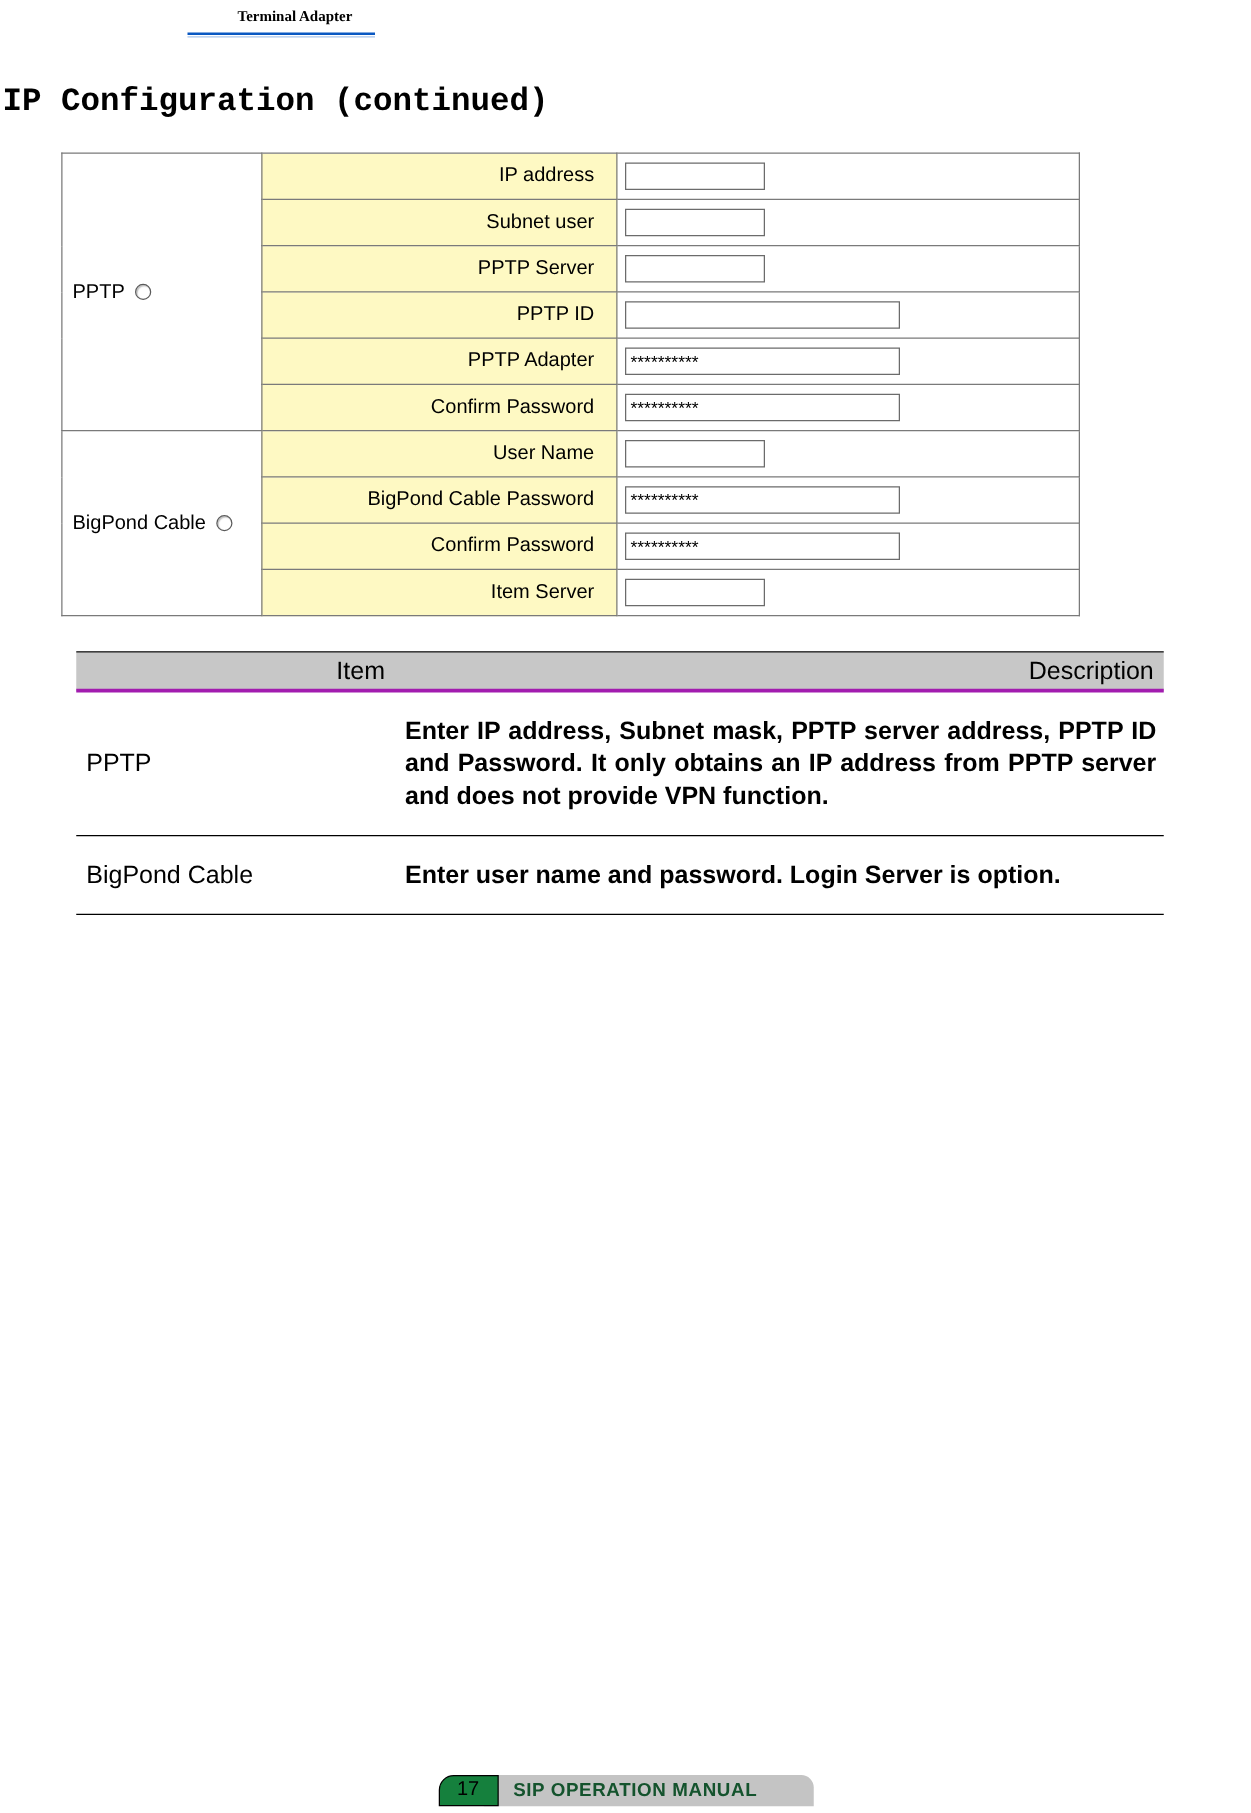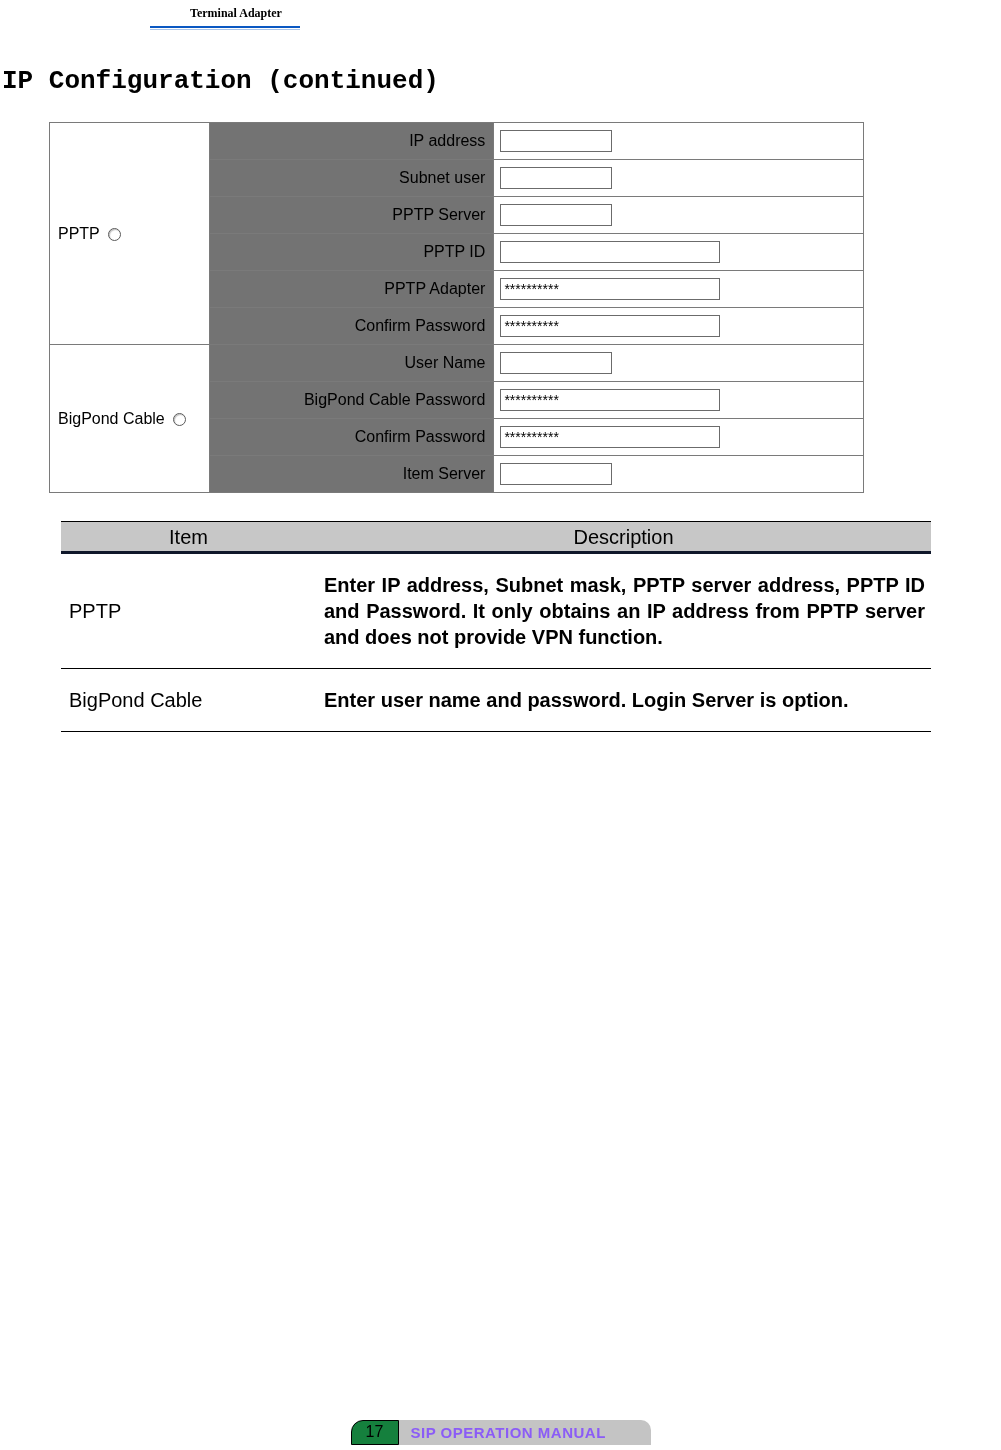--- a/index.html
+++ b/index.html
@@ -61,23 +61,23 @@
     width: 160px;
     text-align: left;
     padding: 0 4px 0 8px;
     background: #fff;
     font-size: 16px;
     white-space: nowrap;
   }
   .screenshot .label-cell {
     width: 285px;
     text-align: right;
-    padding-right: 8px;
+    padding-right: 18px;
     font-size: 16px;
-    background: #737373;
+    background: #fef9c3;
   }
   .screenshot .input-cell {
     width: 370px;
     text-align: left;
     padding-left: 6px;
     background: #fff;
   }
   .radio {
     display:inline-block; width:13px; height:13px;
     border: 1px solid #5a5a5a; border-radius:50%; background:#fff;
@@ -100,25 +100,25 @@
   .desc-wrap { margin: 0 0 0 61px; width: 870px; }
   .desc-table {
     width: 100%;
     border-collapse: collapse;
     font-family: Arial, Helvetica, sans-serif;
     font-size: 20px;
     color: #000;
   }
   .desc-table thead th {
     background: #c7c7c7;
-    text-align: center;
+    text-align: right;
     font-weight: normal;
     padding: 4px 8px 2px 8px;
     border-top: 1px solid #000;
-    border-bottom: 3px solid #0f172a;
+    border-bottom: 3px solid #a21caf;
     font-size: 20px;
   }
   .desc-table thead th:first-child { width: 255px; }
   .desc-table tbody td {
     padding: 18px 6px 18px 8px;
     border-bottom: 1px solid #000;
     vertical-align: middle;
     font-size: 20px;
     line-height: 1.3;
   }
@@ -147,21 +147,21 @@
     position:absolute; left:0; top:0; width:48px; height:25px;
     border-top-left-radius: 12px; border-bottom-left-radius: 0;
     background:#15803d; border:1.5px solid #000;
     text-align:center; line-height:22px;
     font-family: Arial, sans-serif; font-weight: normal; font-size:16px;
     z-index:2;
   }
   .footer-label {
     position:absolute; left:60px; top:0; height:25px; line-height:25px;
     font-family: Arial, sans-serif; font-weight: bold; font-size: 15px;
-    letter-spacing: 0.5px; color:#8b5cf6;
+    letter-spacing: 0.5px; color:#14532d;
   }
 </style>
 </head>
 <body>
 
 <div class="page">
 
   <div class="brand">
     <div class="brand-text">Terminal Adapter</div>
     <div class="brand-underline">

